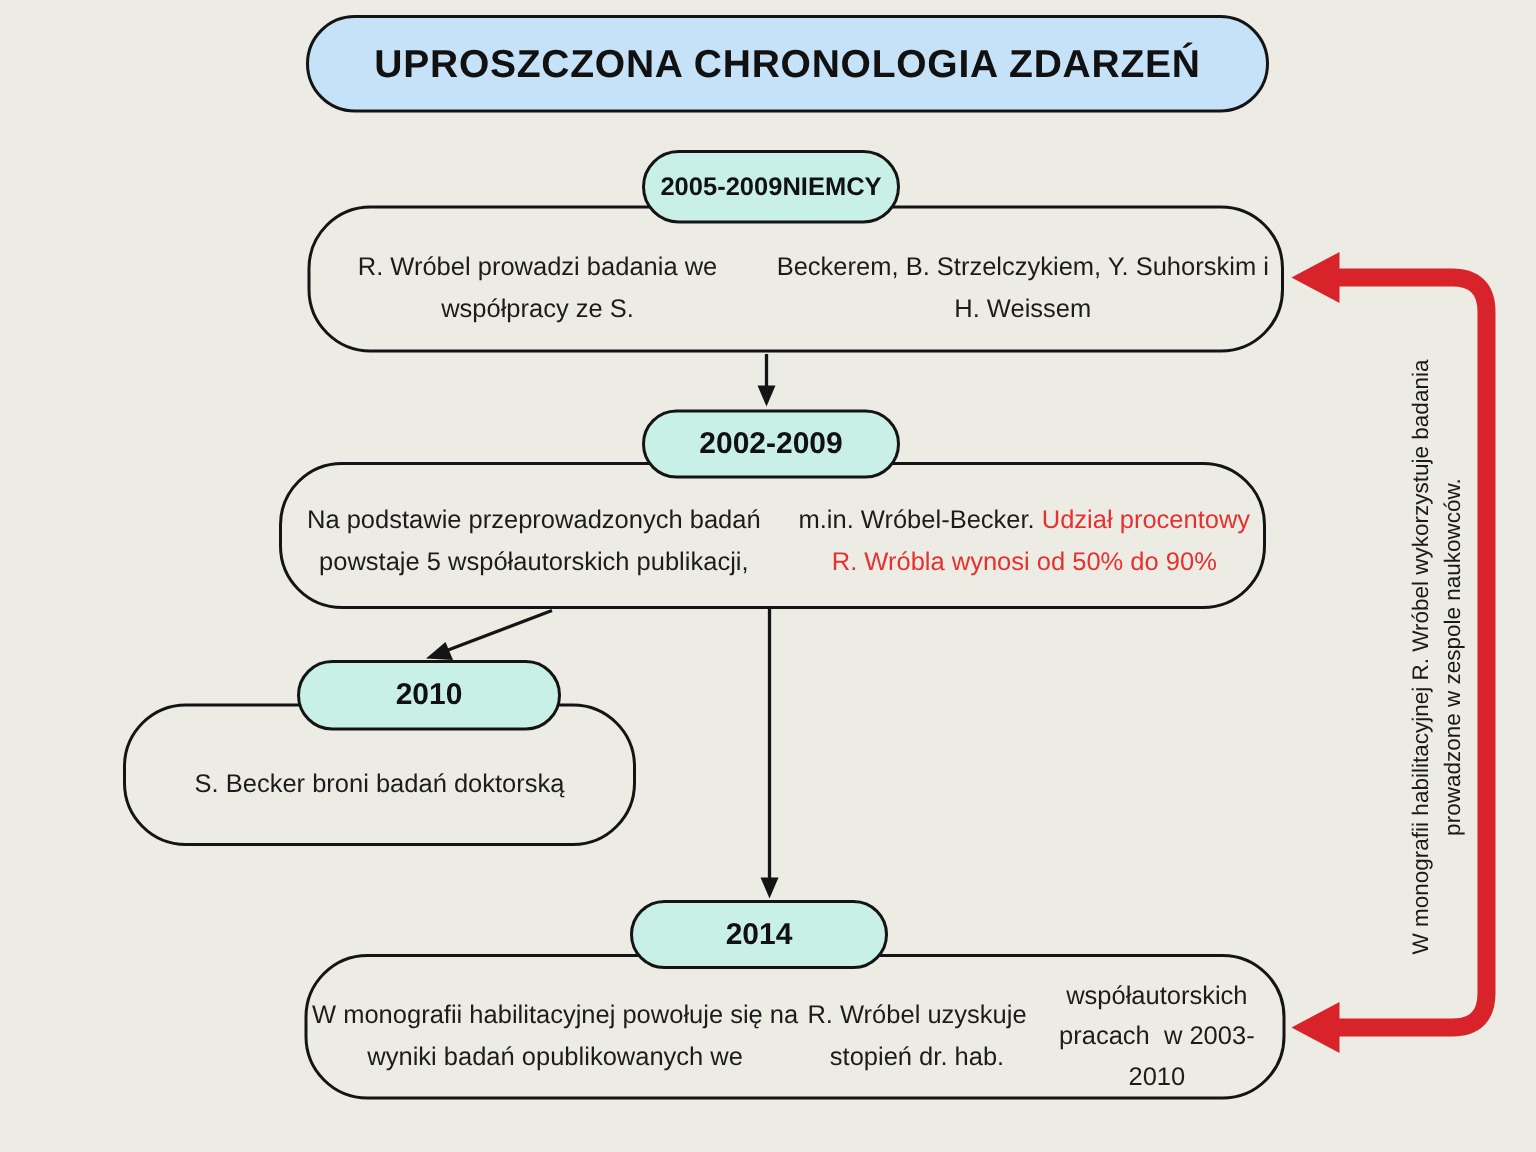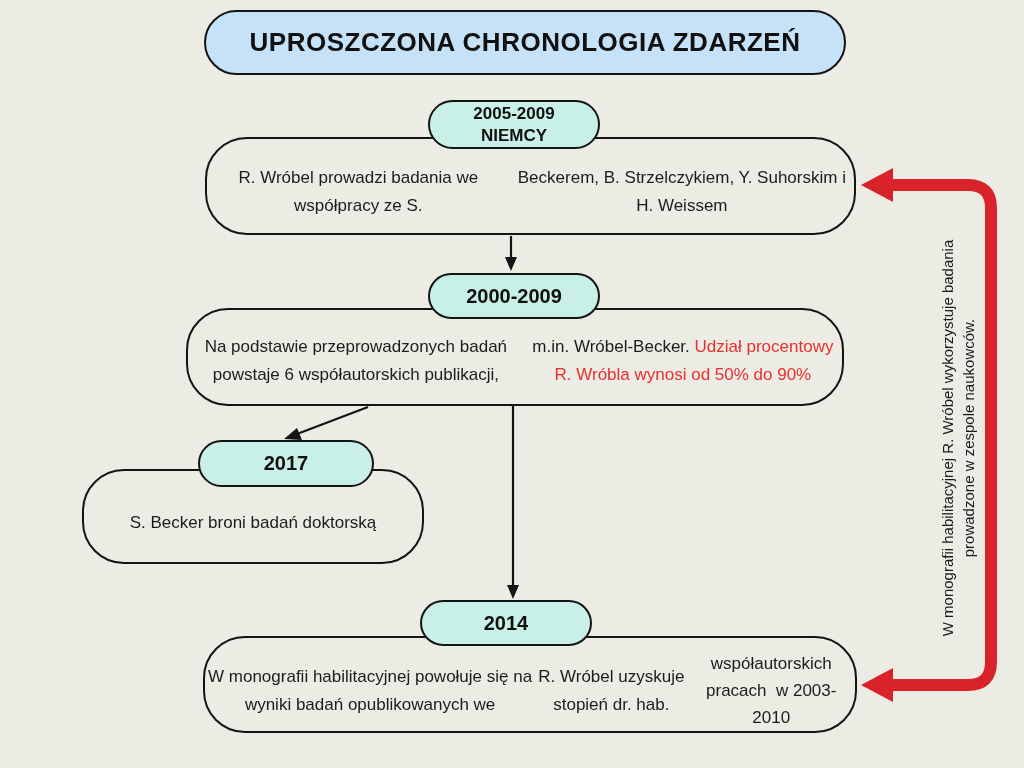--- a/index.html
+++ b/index.html
@@ -19,21 +19,21 @@
     box-sizing:border-box;z-index:3;
   }
   .title-pill span{
     font-size:26px;font-weight:bold;letter-spacing:.5px;color:#111;
     white-space:nowrap;
   }
 
   .badge{
     position:absolute;background:#c8f0e6;border:2.5px solid #141414;
     border-radius:25px;box-sizing:border-box;z-index:3;
-    display:flex;flex-direction:column;align-items:center;justify-content:center;
+    display:flex;flex-direction:row;align-items:center;justify-content:center;
     font-weight:bold;color:#111;text-align:center;
   }
   .badge .bl{white-space:pre-wrap;}
   .badge-1{left:428px;top:100px;width:172px;height:49px;font-size:17px;line-height:1.25;}
   .badge-2{left:428px;top:273px;width:172px;height:46px;font-size:20px;}
   .badge-3{left:198px;top:440px;width:176px;height:47px;font-size:20px;}
   .badge-4{left:420px;top:600px;width:172px;height:46px;font-size:20px;}
 
   .box{
     position:absolute;background:#ecebe4;border:2px solid #141414;
@@ -70,29 +70,29 @@
   <div class="badge badge-1">
     <span class="bl">2005-2009</span>
     <span class="bl">NIEMCY</span>
   </div>
   <div class="box box-1">
     <span class="line">R. Wróbel prowadzi badania we współpracy ze S.</span>
     <span class="line">Beckerem, B. Strzelczykiem, Y. Suhorskim i H. Weissem</span>
   </div>
 
   <div class="badge badge-2">
-    <span class="bl">2000-2009</span>
+    <span class="bl">2002-2009</span>
   </div>
   <div class="box box-2">
-    <span class="line">Na podstawie przeprowadzonych badań powstaje 6 współautorskich publikacji,</span>
+    <span class="line">Na podstawie przeprowadzonych badań powstaje 5 współautorskich publikacji,</span>
     <span class="line"><span>m.in. Wróbel-Becker. </span><span class="red-text">Udział procentowy R. Wróbla wynosi od 50% do 90%</span></span>
   </div>
 
   <div class="badge badge-3">
-    <span class="bl">2017</span>
+    <span class="bl">2010</span>
   </div>
   <div class="box box-3">
     <span class="line">S. Becker broni badań doktorską</span>
   </div>
 
   <div class="badge badge-4">
     <span class="bl">2014</span>
   </div>
   <div class="box box-4">
     <span class="line">W monografii habilitacyjnej powołuje się na wyniki badań opublikowanych we</span>

